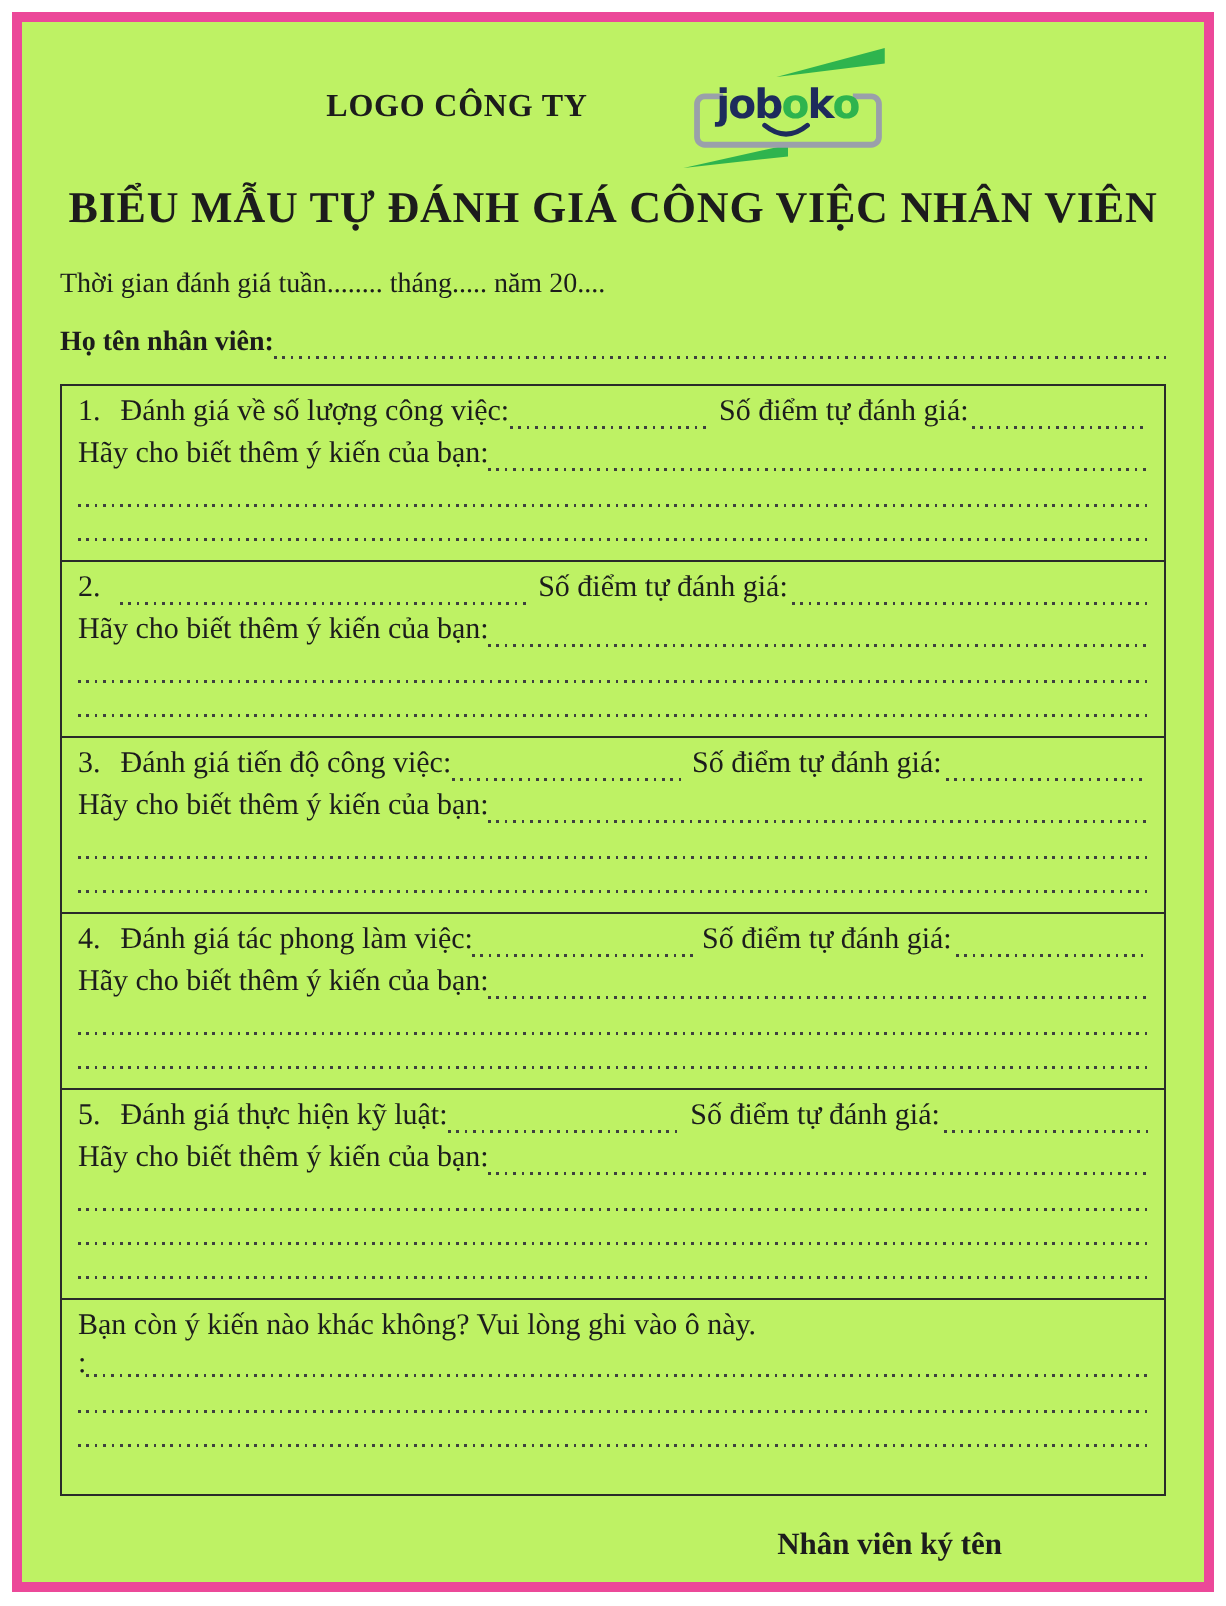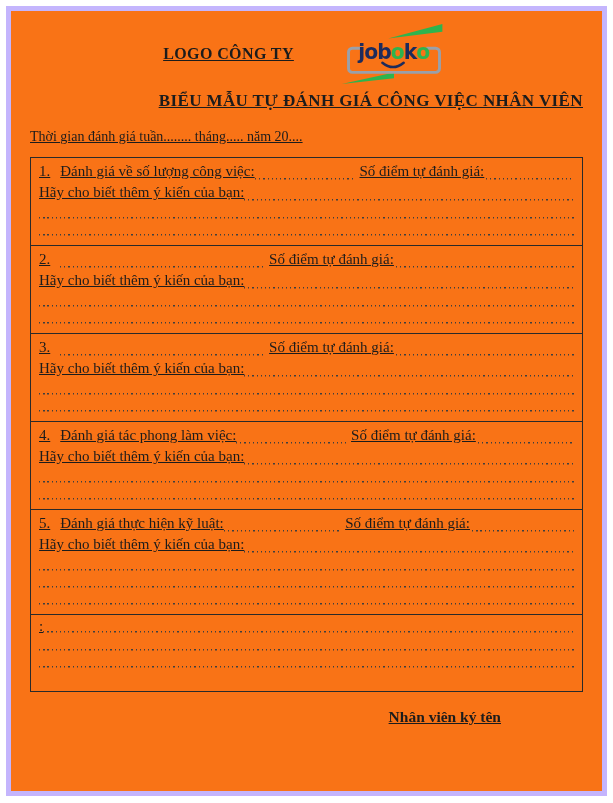--- a/index.html
+++ b/index.html
@@ -3,38 +3,37 @@
 <meta charset="utf-8">
 <style>
   html,body{margin:0;padding:0;background:#ffffff;}
   body{
     width:613px;height:803px;overflow:hidden;position:relative;
     font-family:"Liberation Serif","DejaVu Serif",serif;
     color:#1c1c1c;
   }
   .frame{
     position:absolute;left:6px;top:6px;right:6px;bottom:7px;
-    border:5px solid #c4b5fd;
-    background:#f97316;
+    border:5px solid #ec4899;
+    background:#bef264;
     box-sizing:border-box;
     padding:10px 19px 0 19px;
-    text-decoration:underline;
   }
   
   .header{
     display:flex;align-items:center;justify-content:center;gap:44px;
     margin-top:2px;height:62px;
   }
   .header .co-label{
     font-weight:bold;font-size:16px;letter-spacing:.4px;white-space:nowrap;
   }
   .logo{width:112px;height:60px;flex:0 0 auto;}
   
   .title{
-    text-align:right;font-weight:bold;font-size:17px;letter-spacing:.4px;
+    text-align:center;font-weight:bold;font-size:22px;letter-spacing:.4px;
     margin:6px 0 0 0;white-space:nowrap;
   }
   
   .meta{font-size:14px;}
   .meta-time{margin-top:15px;line-height:21px;}
   .meta-name{margin-top:8px;line-height:21px;display:flex;align-items:flex-end;}
   .meta-name .b{font-weight:bold;white-space:nowrap;}
   .meta-note{margin-top:8px;line-height:21px;font-style:italic;}
   
   .leader{
@@ -90,20 +89,24 @@
 
       <text x="19" y="36" font-family="DejaVu Sans, sans-serif" font-size="21" font-weight="bold" letter-spacing="-1"><tspan fill="#1d2b5c">job</tspan><tspan fill="#2eb44e">o</tspan><tspan fill="#1d2b5c">k</tspan><tspan fill="#2eb44e">o</tspan></text>
     </svg>
 
   </div>
 
   <h1 class="title">BIỂU MẪU TỰ ĐÁNH GIÁ CÔNG VIỆC NHÂN VIÊN</h1>
 
   <div class="meta meta-time">Thời gian đánh giá tuần........ tháng..... năm 20....</div>
 
+  <div class="meta meta-name">
+    <span class="b">Họ tên nhân viên:</span>
+    <span class="leader"></span>
+  </div>
 
 
   <div class="etable">
 
   <div class="trow">
     <div class="line l1">
       <span class="no">1.</span>
       <span class="txt item-lbl">Đánh giá về số lượng công việc:</span>
       <span class="leader first"></span>
       <span class="score-lbl">Số điểm tự đánh giá:</span>
@@ -128,20 +131,21 @@
       <span class="txt comment-lbl">Hãy cho biết thêm ý kiến của bạn:</span>
       <span class="leader"></span>
     </div>
   <div class="dotline"></div>
         <div class="dotline"></div>
       </div>
 
   <div class="trow">
     <div class="line l1">
       <span class="no">3.</span>
+      <span class="txt item-lbl">Đánh giá tiến độ công việc:</span>
       <span class="leader first"></span>
       <span class="score-lbl">Số điểm tự đánh giá:</span>
       <span class="leader second"></span>
     </div>
     <div class="line l2">
       <span class="txt comment-lbl">Hãy cho biết thêm ý kiến của bạn:</span>
       <span class="leader"></span>
     </div>
   <div class="dotline"></div>
         <div class="dotline"></div>
@@ -173,20 +177,23 @@
     </div>
     <div class="line l2">
       <span class="txt comment-lbl">Hãy cho biết thêm ý kiến của bạn:</span>
       <span class="leader"></span>
     </div>
   <div class="dotline"></div>
         <div class="dotline"></div>
         <div class="dotline"></div>
       </div>
 <div class="trow other">
+      <div class="line">
+        <span class="txt">Bạn còn ý kiến nào khác không? Vui lòng ghi vào ô này.</span>
+      </div>
       <div class="colon-line">
         <span class="txt">:</span>
         <span class="leader"></span>
       </div>
       <div class="extra-lines">
           <div class="dotline"></div>
           <div class="dotline"></div>
         </div>
     </div>
   </div>

